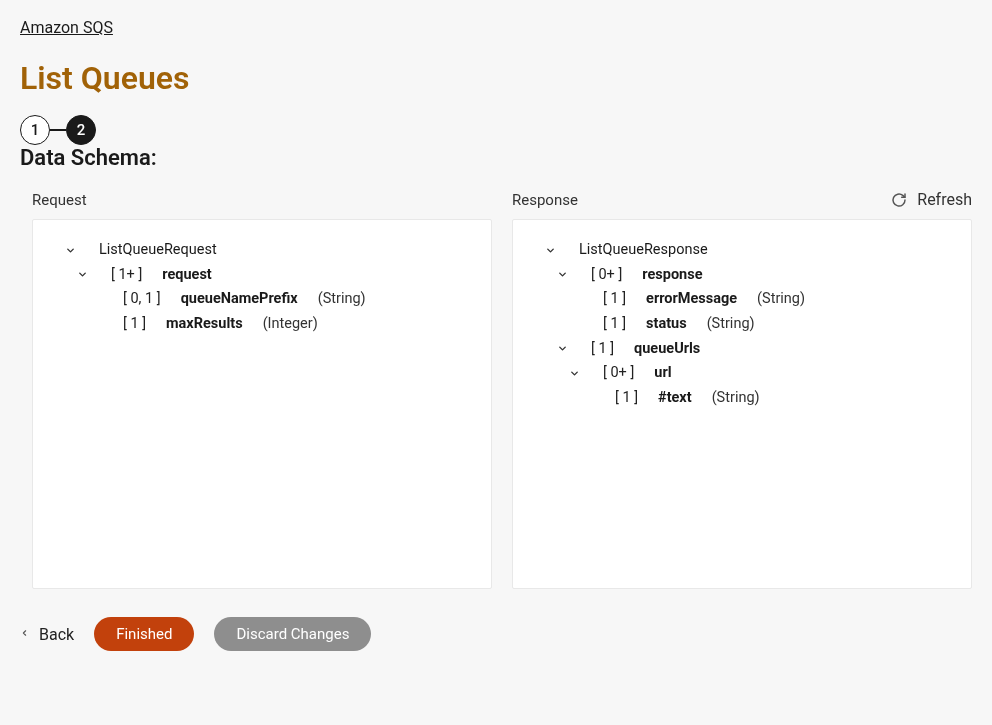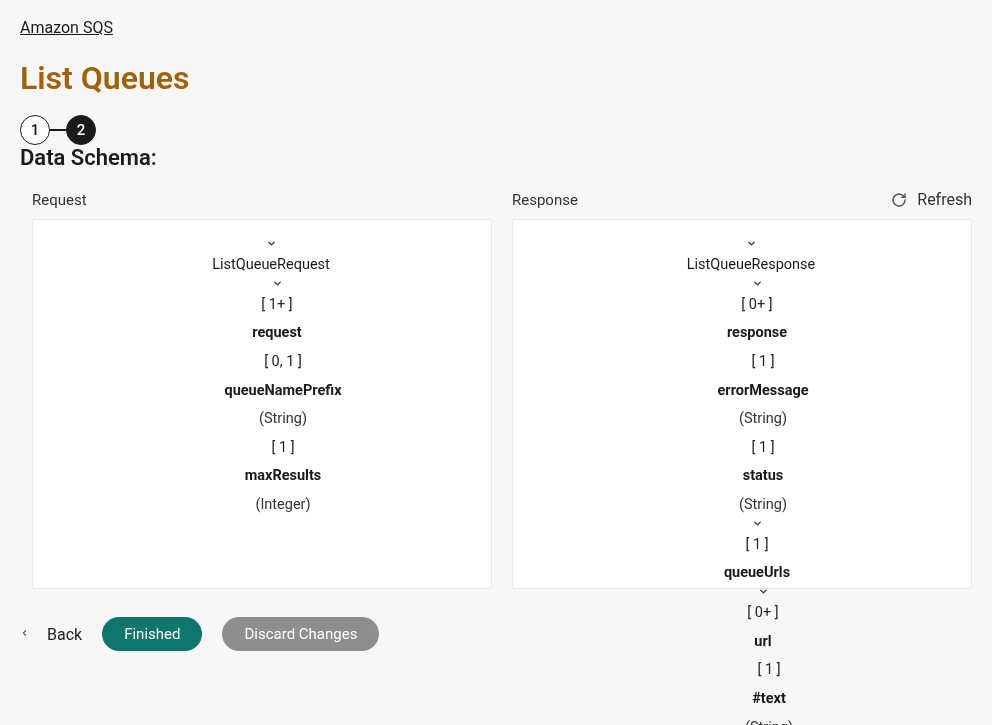--- a/index.html
+++ b/index.html
@@ -96,23 +96,22 @@
       border: 1px solid #e8e8e8;
       border-radius: 2px;
       height: 370px;
       padding: 18px 10px;
       font-size: 14.5px;
       line-height: 1.7;
     }
     .tree-row {
       display: flex;
       align-items: center;
-      gap: 4px;
+      gap: 20px;
       padding: 0;
-      flex-direction: column;
     }
     .chevron {
       width: 18px;
       display: inline-flex;
       justify-content: center;
       align-items: center;
       color: #333;
       cursor: pointer;
       font-size: 12px;
     }
@@ -129,40 +128,40 @@
     .type-text { color: #333; font-weight: 400; }
     .footer {
       display: flex;
       align-items: center;
       gap: 20px;
       margin-top: 28px;
     }
     .back-link {
       display: flex;
       align-items: center;
-      gap: 18px;
+      gap: 10px;
       font-size: 16px;
       color: #222;
       cursor: pointer;
     }
     .back-chevron {
       font-size: 13px;
       color: #555;
     }
     .btn {
       border: none;
       border-radius: 18px;
       padding: 8px 22px;
       font-size: 15px;
       cursor: pointer;
       color: #fff;
       font-family: inherit;
     }
     .btn-primary {
-      background: #0f766e;
+      background: #c2410c;
     }
     .btn-secondary {
       background: #8e8e8e;
     }
   </style>
 </head>
 <body>
 
 
 

